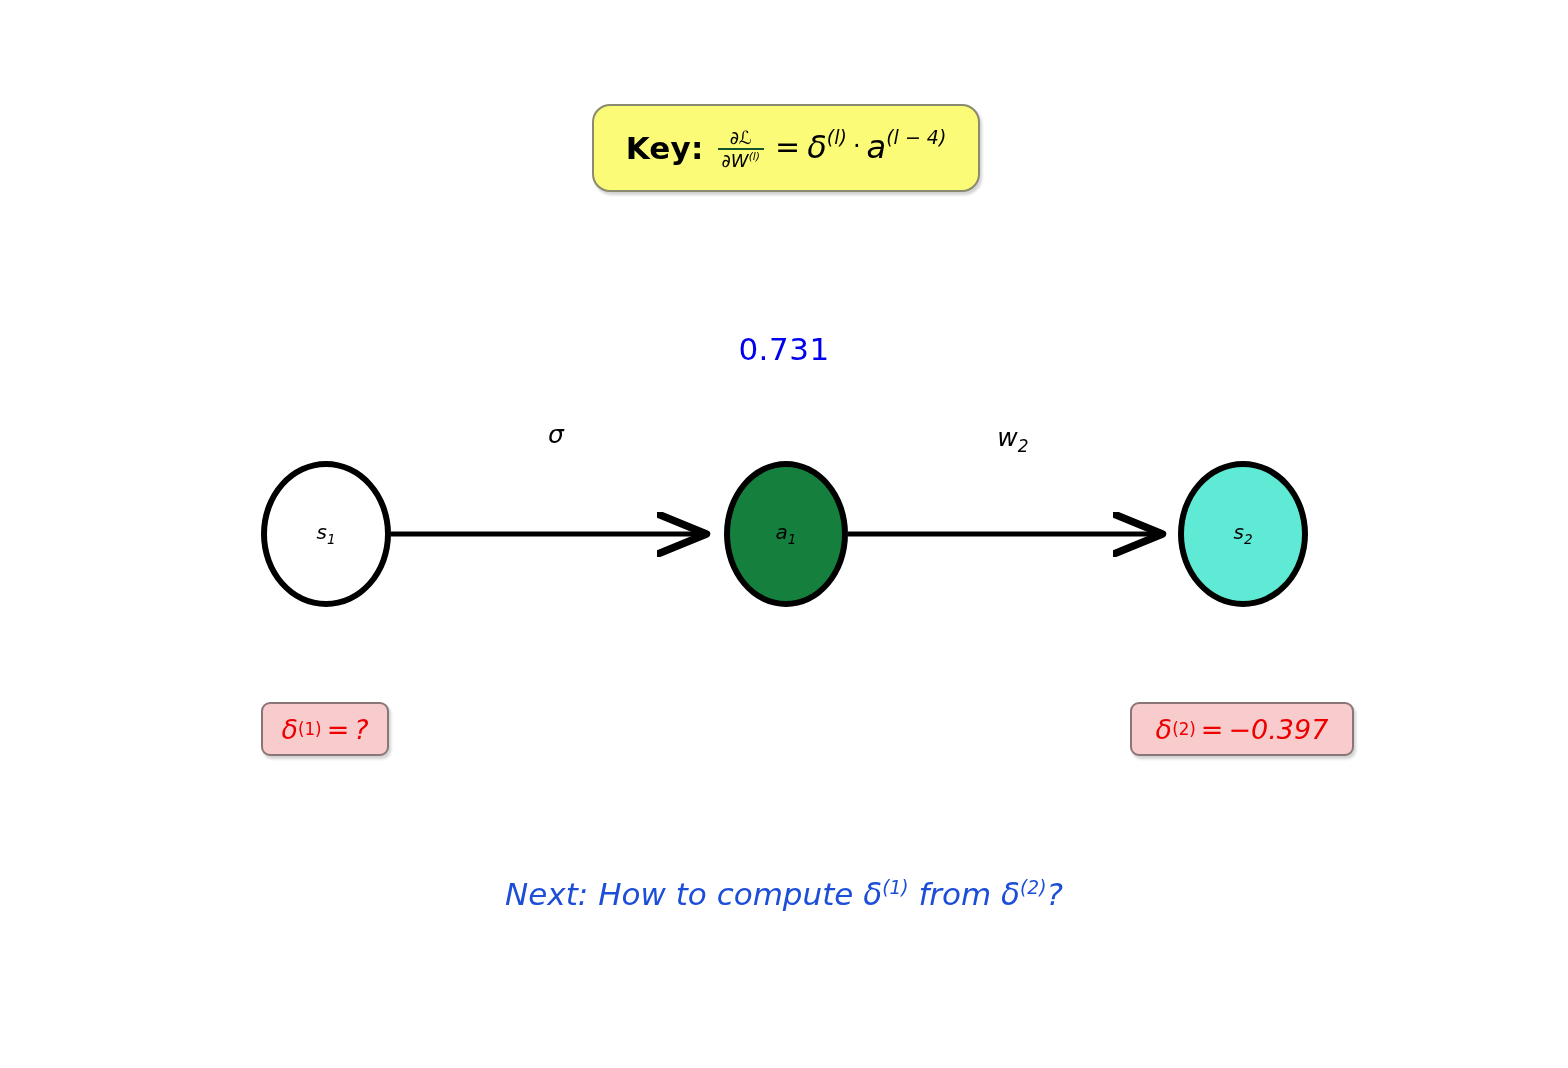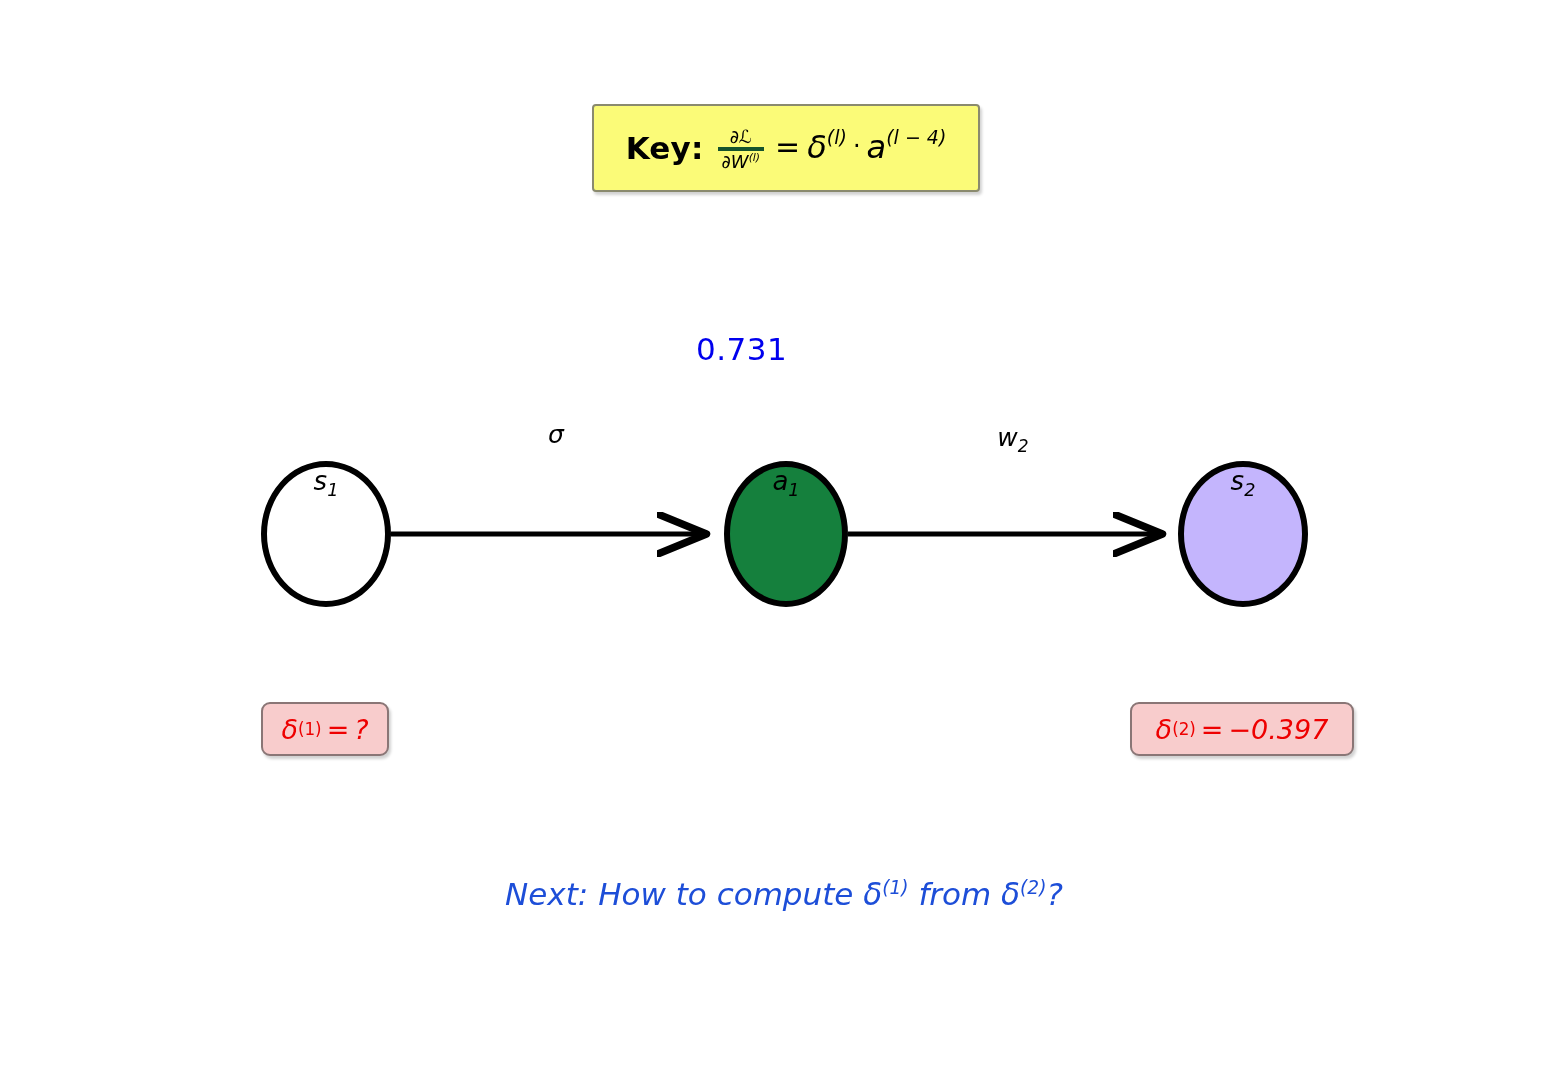--- a/index.html
+++ b/index.html
@@ -25,21 +25,21 @@
 
   
   .key-box {
     position: absolute;
     left: 592px;
     top: 104px;
     width: 388px;
     height: 88px;
     background: #fbfb78;
     border: 2px solid #8a8a6e;
-    border-radius: 4px;
+    border-radius: 18px;
     box-sizing: border-box;
     display: flex;
     align-items: center;
     justify-content: center;
     box-shadow: 2px 3px 3px rgba(0,0,0,0.18);
   }
   .key-inner {
     display: flex;
     align-items: center;
     justify-content: center;
@@ -58,21 +58,21 @@
     align-items: center;
     justify-content: center;
     vertical-align: middle;
     font-size: 18px;
     font-style: italic;
     margin: 0 4px;
     position: relative;
     top: 1px;
   }
   .frac .num { padding: 0 4px 1px 4px; }
-  .frac .den { padding: 2px 4px 0 4px; border-top: 4px solid #14532d; }
+  .frac .den { padding: 2px 4px 0 4px; border-top: 2px solid #14532d; }
   .eqsym {
     font-size: 30px;
     margin: 0 7px;
     position: relative;
     top: -1px;
   }
   .bigsym {
     font-size: 32px;
     font-style: italic;
     position: relative;
@@ -95,20 +95,21 @@
     position: relative;
     top: -2px;
   }
 
   
   .act-value {
     position: absolute;
     left: 696px;
     top: 331px;
     width: 176px;
+    text-align: center;
     font-size: 31px;
     color: #0000ee;
     letter-spacing: 0.5px;
   }
 
   
   .edge-label {
     position: absolute;
     font-size: 25px;
     font-style: italic;
@@ -123,28 +124,28 @@
     font-style: italic;
   }
 
   
   .node {
     position: absolute;
     border: 6px solid #000000;
     border-radius: 50%;
     box-sizing: border-box;
     display: flex;
-    align-items: flex-start;
-    justify-content: center;
-    font-size: 26px;
+    align-items: center;
+    justify-content: center;
+    font-size: 20px;
     font-style: italic;
   }
   #node-s1 { left: 261px; top: 461px; width: 130px; height: 146px; background: #ffffff; }
   #node-a1 { left: 724px; top: 461px; width: 124px; height: 146px; background: #15803d; }
-  #node-s2 { left: 1178px; top: 461px; width: 130px; height: 146px; background: #c4b5fd; }
+  #node-s2 { left: 1178px; top: 461px; width: 130px; height: 146px; background: #5eead4; }
   .node-label { position: relative; top: -1px; }
 
   
   .delta-box {
     position: absolute;
     background: #f8cccc;
     border: 2px solid #8a7676;
     border-radius: 9px;
     box-sizing: border-box;
     display: flex;

